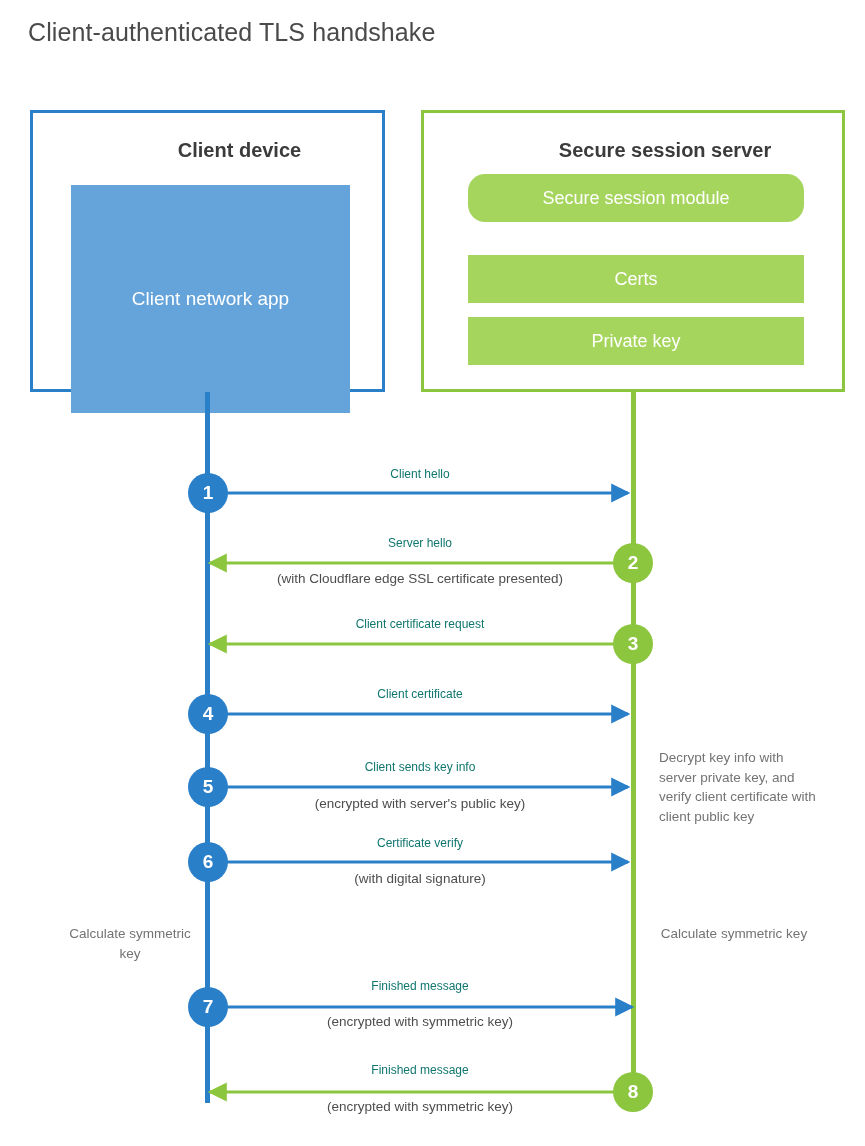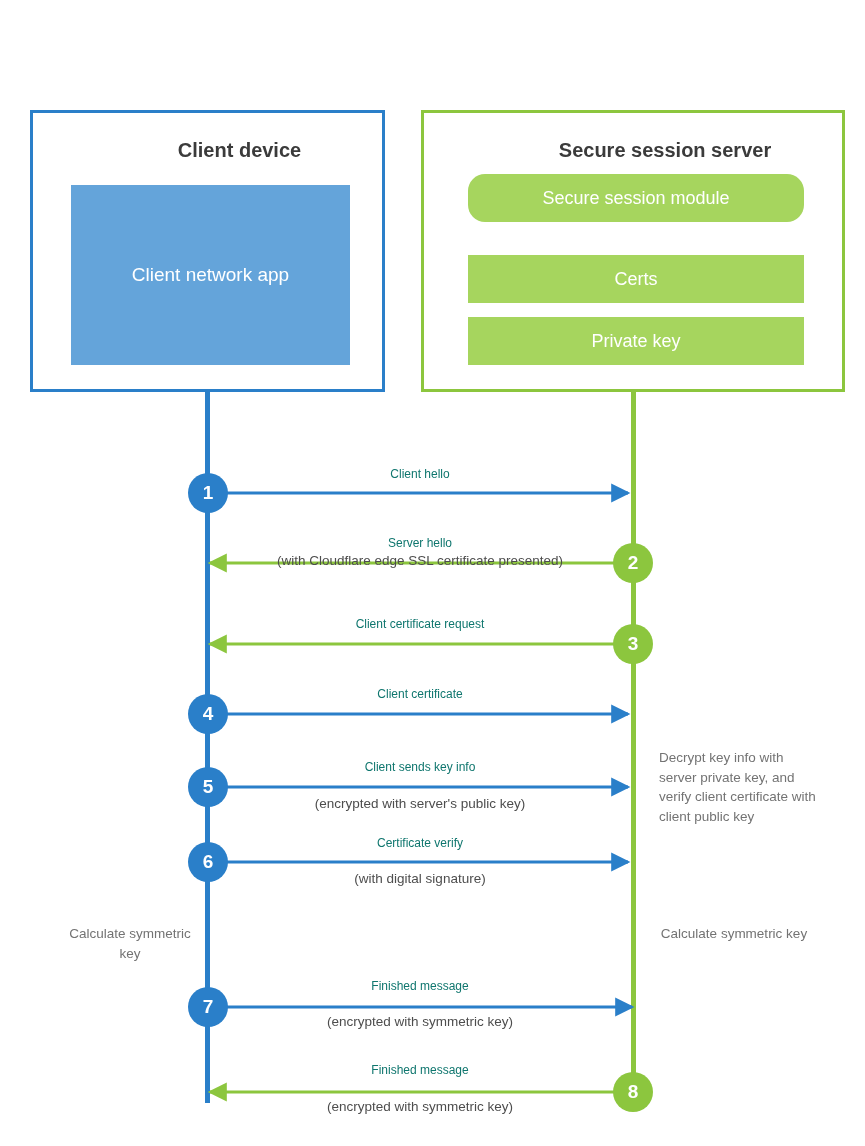--- a/index.html
+++ b/index.html
@@ -59,21 +59,21 @@
     font-size: 20px;
     font-weight: bold;
     color: #3b3b3b;
     padding-left: 32px;
   }
   #client-inner {
     position: absolute;
     left: 38px;
     top: 72px;
     width: 279px;
-    height: 180px;
+    height: 228px;
     background: #64a4da;
     color: #ffffff;
     font-size: 19px;
     display: flex;
     align-items: center;
     justify-content: center;
     text-align: center;
     line-height: 1.35;
   }
   .server-chip {
@@ -158,20 +158,21 @@
     line-height: 1.45;
     color: #737373;
   }
   .side-note.center { text-align: center; }
 </style>
 </head>
 <body>
 
 <div id="canvas">
 
+  <div id="title">Client-authenticated TLS handshake</div>
 
   <div id="client-box" class="node-box">
     <div class="box-title">Client device</div>
     <div id="client-inner">Client network app</div>
   </div>
 
   <div id="server-box" class="node-box">
     <div class="box-title">Secure session server</div>
     <div id="chip0" class="server-chip">Secure session module</div>
     <div id="chip2" class="server-chip">Private key</div>
@@ -206,21 +207,21 @@
     <line x1="209" y1="1007" x2="632" y2="1007" stroke="#2a7fc9" stroke-width="3" marker-end="url(#head-blue)"></line>
 
     <line x1="631" y1="1092" x2="210" y2="1092" stroke="#8cc63e" stroke-width="3" marker-end="url(#head-green)"></line>
   </svg>
 
   <div class="step blue" style="left:188px; top:473px;">1</div>
   <div class="msg-label" style="left:230px; top:467px; width:380px;">Client hello</div>
 
   <div class="step green" style="left:613px; top:543px;">2</div>
   <div class="msg-label" style="left:230px; top:536px; width:380px;">Server hello</div>
-  <div class="msg-sub" style="left:230px; top:553px; width:380px;">(with Cloudflare edge SSL certificate presented)</div>
+  <div class="msg-sub" style="left:230px; top:571px; width:380px;">(with Cloudflare edge SSL certificate presented)</div>
 
   <div class="step green" style="left:613px; top:624px;">3</div>
   <div class="msg-label" style="left:230px; top:617px; width:380px;">Client certificate request</div>
 
   <div class="step blue" style="left:188px; top:694px;">4</div>
   <div class="msg-label" style="left:230px; top:687px; width:380px;">Client certificate</div>
 
   <div class="step blue" style="left:188px; top:767px;">5</div>
   <div class="msg-label" style="left:230px; top:760px; width:380px;">Client sends key info</div>
   <div class="msg-sub" style="left:230px; top:796px; width:380px;">(encrypted with server's public key)</div>

